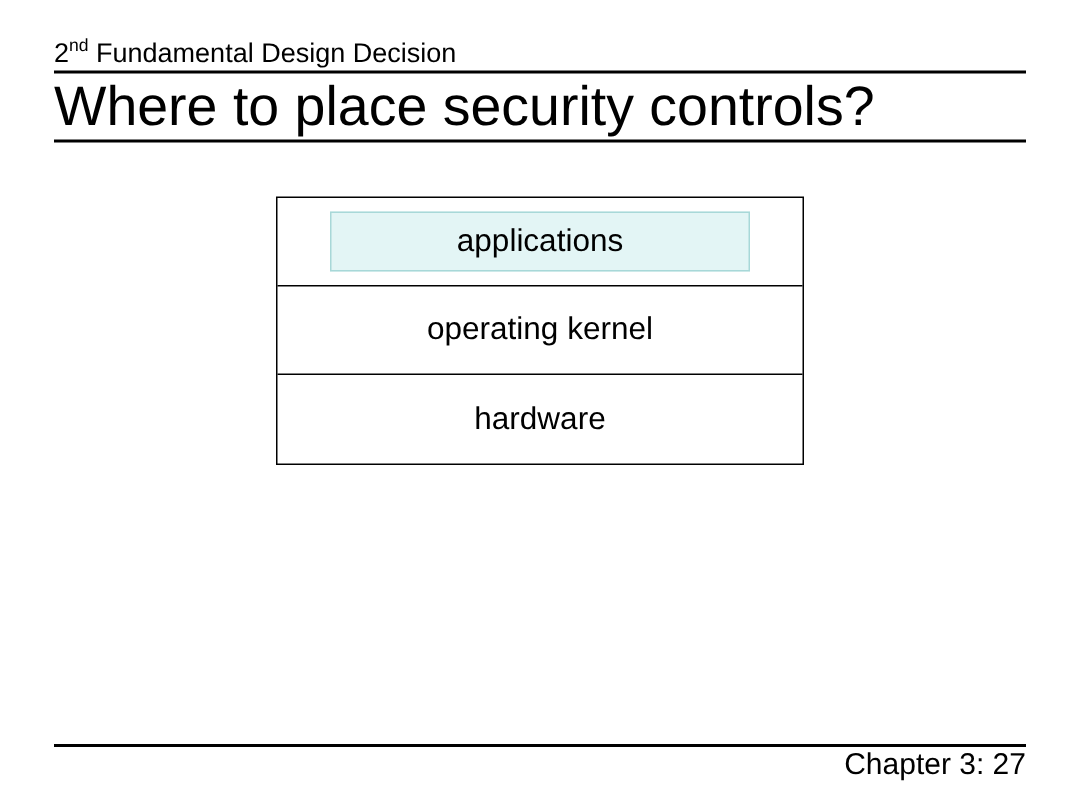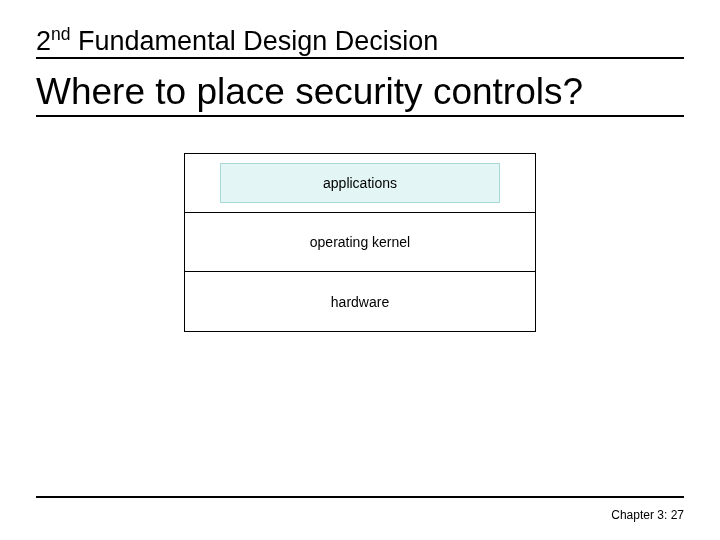--- a/index.html
+++ b/index.html
@@ -8,51 +8,51 @@
     height: 540px;
     background: #ffffff;
     font-family: Arial, Helvetica, sans-serif;
     color: #000;
     position: relative;
   }
   .slide {
     padding: 24px 36px 0 36px;
   }
   .subtitle {
-    font-size: 27px;
+    font-size: 18px;
     font-weight: 400;
     border-bottom: 2px solid #000;
     padding-bottom: 0;
     line-height: 1.2;
   }
   .sup { font-size: 0.65em; vertical-align: super; }
   .title {
     font-size: 37px;
     font-weight: 400;
-    margin-top: 13px;
+    margin-top: 2px;
     border-bottom: 2px solid #000;
     padding-bottom: 2px;
     line-height: 1.1;
   }
   .stack-wrap {
     display: flex;
     justify-content: center;
     margin-top: 36px;
   }
   .stack {
     width: 352px;
     border: 1.5px solid #000;
   }
   .layer {
     height: 59px;
     border-bottom: 1.5px solid #000;
     display: flex;
     align-items: center;
     justify-content: center;
-    font-size: 14px;
+    font-size: 21px;
   }
   .layer:last-child { border-bottom: none; align-items: center; }
   .layer-inner {
     width: 280px;
     height: 40px;
     display: flex;
     align-items: center;
     justify-content: center;
   }
   .tinted {
@@ -63,21 +63,21 @@
     position: absolute;
     left: 36px;
     right: 36px;
     bottom: 42px;
     border-top: 2px solid #000;
   }
   .footer {
     position: absolute;
     right: 36px;
     bottom: 18px;
-    font-size: 12px;
+    font-size: 20px;
   }
 </style>
 </head>
 <body>
 
 <div class="slide">
   <div class="subtitle">
     <span>2</span><span class="sup">nd</span><span> Fundamental Design Decision</span>
   </div>
   <div class="title">Where to place security controls?</div>

